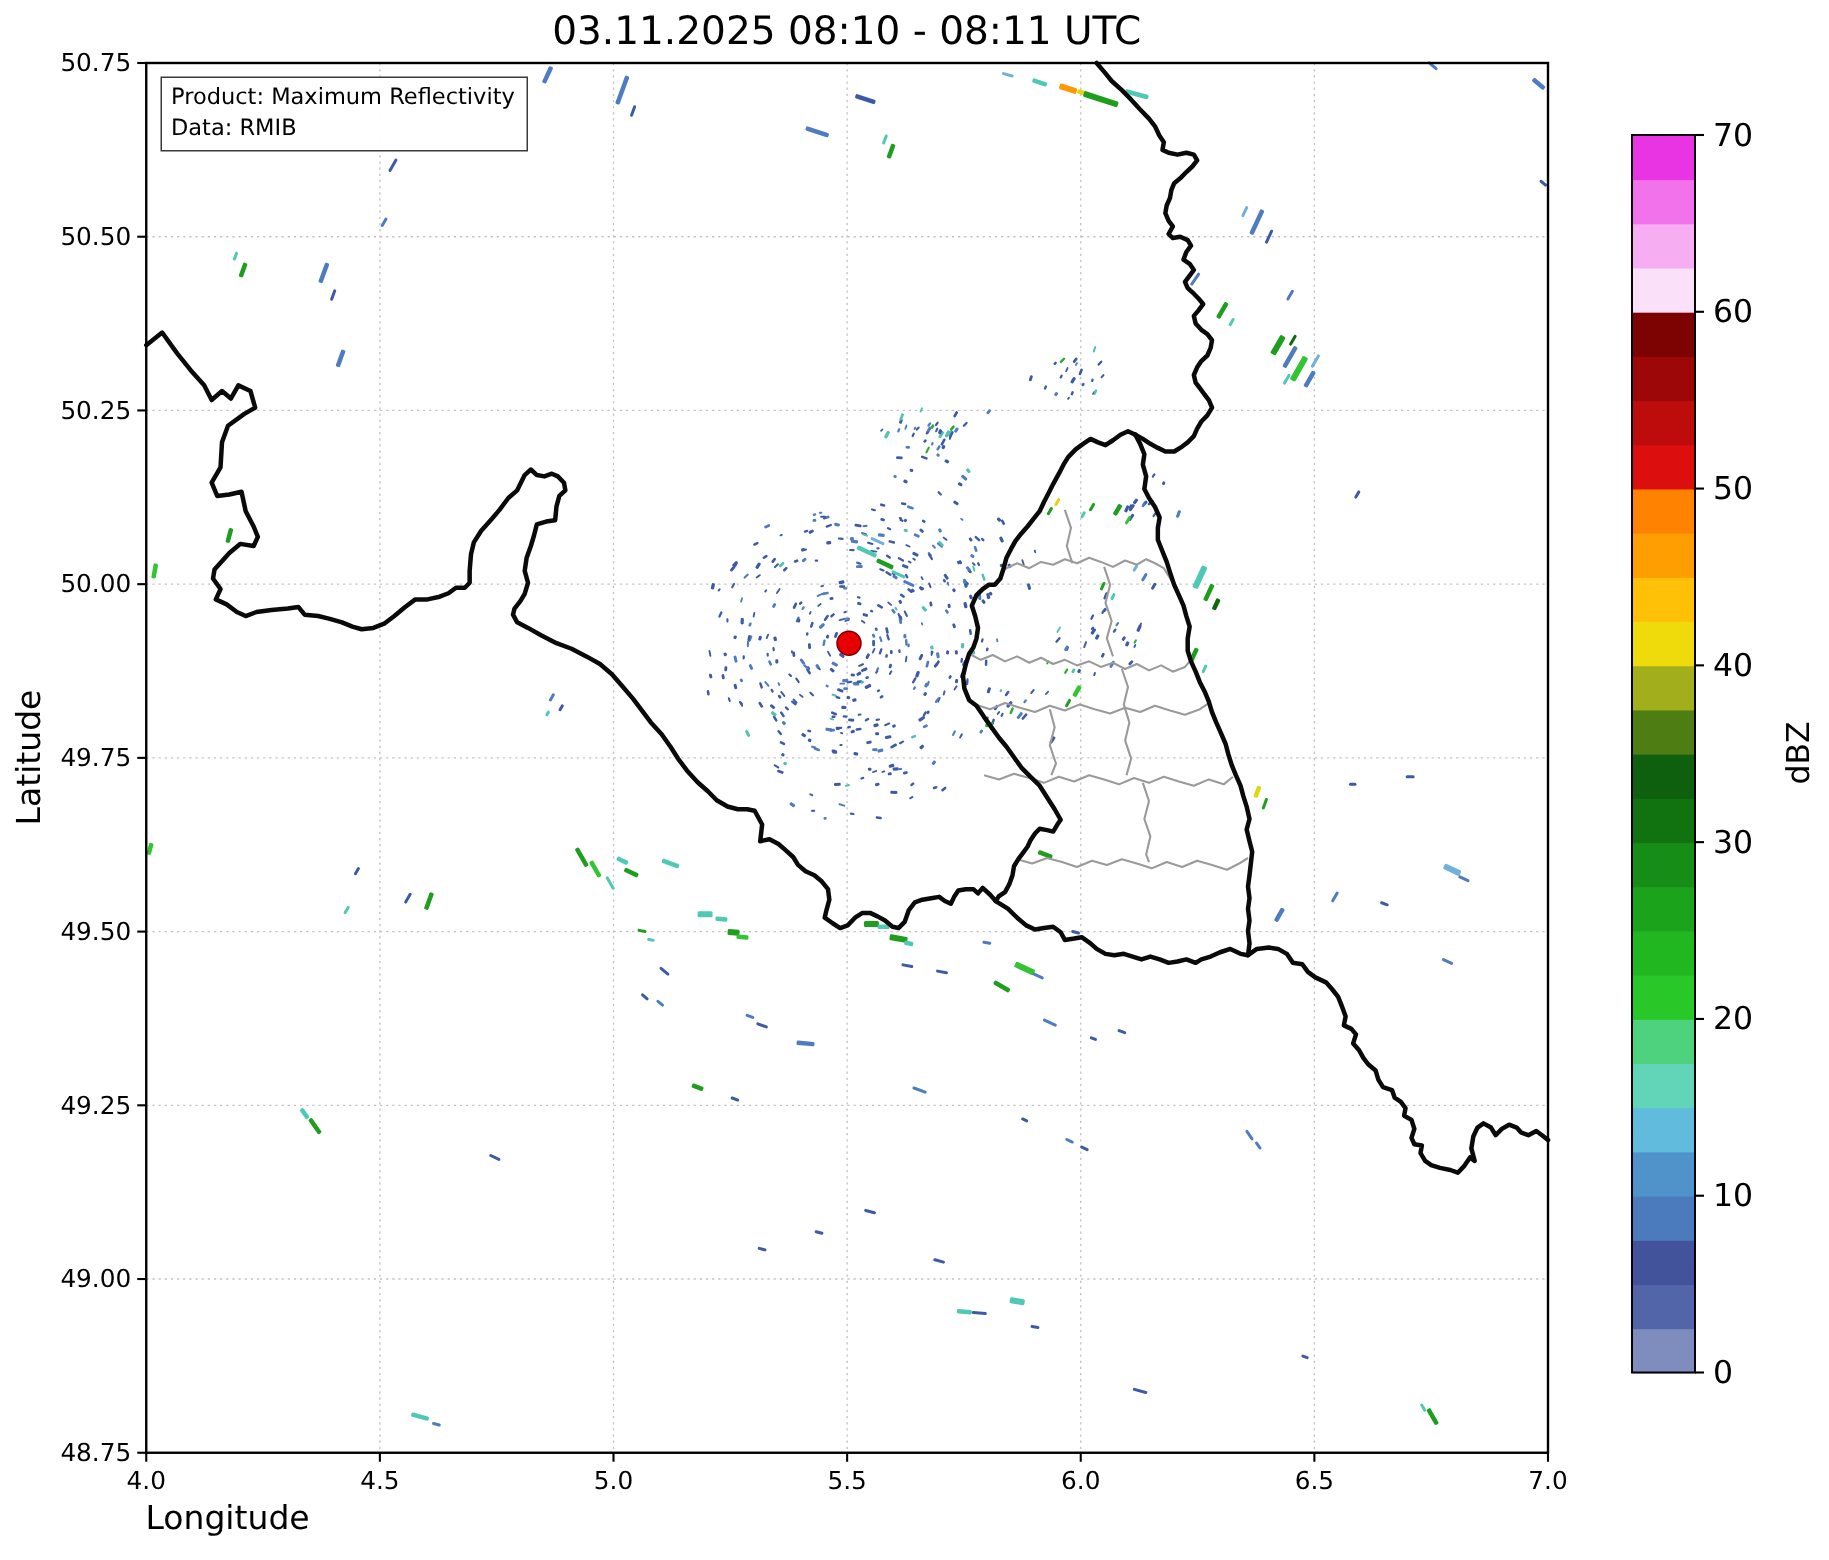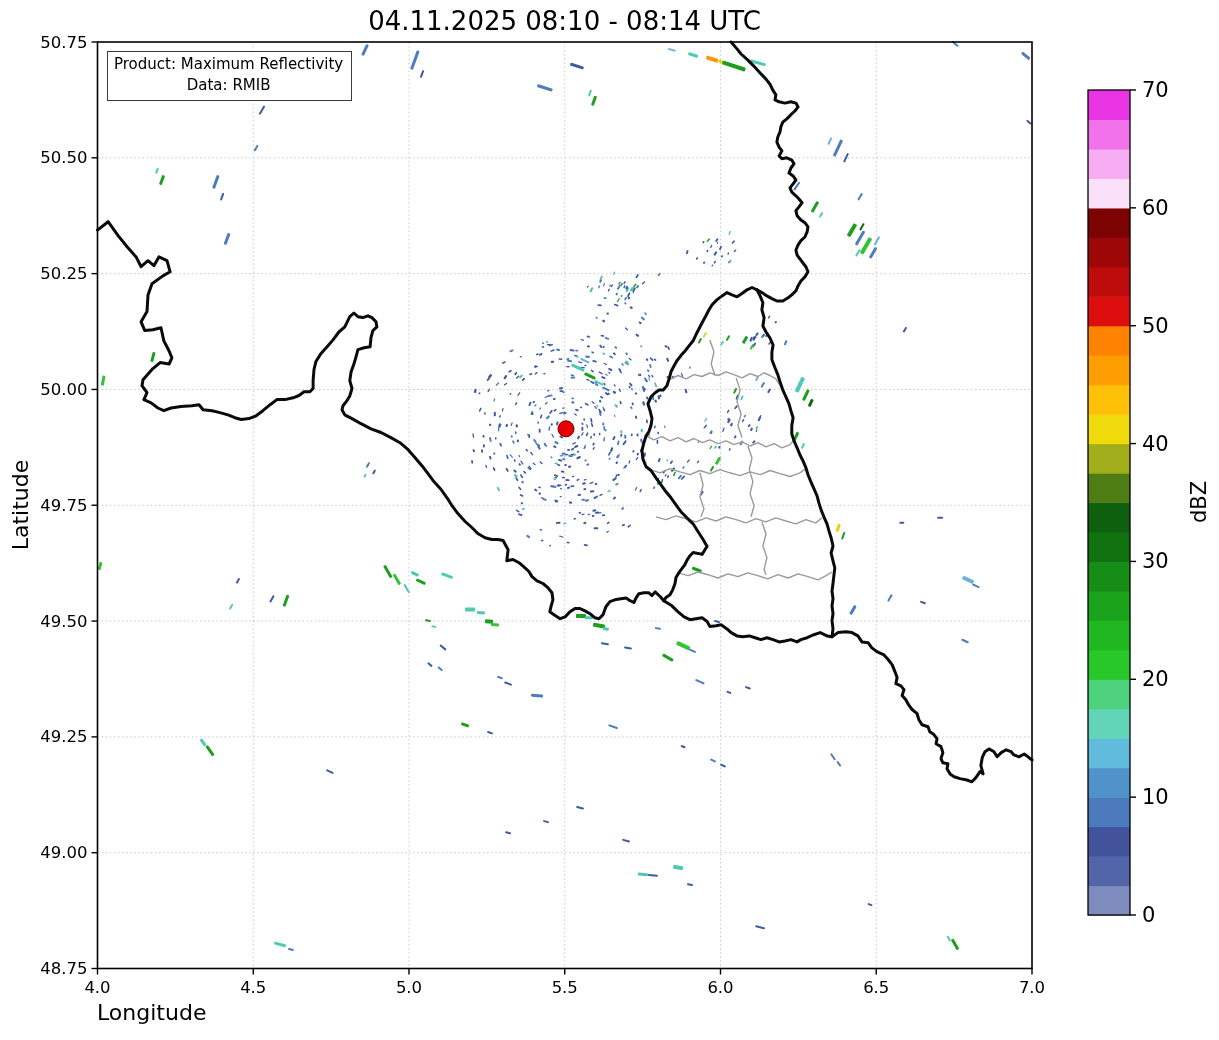--- a/index.html
+++ b/index.html
@@ -1,21 +1,21 @@
 <!DOCTYPE html>
 <html><head>
 <meta charset="utf-8">
 <style>
   html,body{margin:0;padding:0;background:#ffffff;}
   .fig{position:relative;width:1219px;height:1040px;background:#fff;
        font-family:"DejaVu Sans","Liberation Sans",sans-serif;color:#000;overflow:hidden;}
   .title{position:absolute;left:97px;top:4px;width:935px;text-align:center;
          font-size:26px;line-height:34px;}
   .annot{position:absolute;left:107px;top:51px;background:rgba(255,255,255,0.95);
-         border:1.3px solid #3a3a3a;padding:2px 8px 3px 6px;font-size:15px;line-height:1.42;text-align:center;}
+         border:1.3px solid #3a3a3a;padding:2px 8px 3px 6px;font-size:15px;line-height:1.42;}
   .xlabel{position:absolute;left:97px;top:1000px;width:935px;font-size:22px;}
   .ylabel{position:absolute;left:20px;top:505px;transform:translate(-50%,-50%) rotate(-90deg);
           font-size:22px;white-space:nowrap;}
   .cblabel{position:absolute;left:1199px;top:502px;transform:translate(-50%,-50%) rotate(-90deg);
           font-size:21px;white-space:nowrap;}
   svg{position:absolute;left:0;top:0;}
 </style>
 </head>
 <body>
 
@@ -792,21 +792,21 @@
         <line x1="1130" y1="443.5714285714286" x2="1136" y2="443.5714285714286" stroke="#000" stroke-width="1.4"></line>
         <text x="1142" y="450.5714285714286" text-anchor="start" font-size="21" font-family="DejaVu Sans, Liberation Sans, sans-serif">40</text>
         <line x1="1130" y1="325.71428571428567" x2="1136" y2="325.71428571428567" stroke="#000" stroke-width="1.4"></line>
         <text x="1142" y="332.71428571428567" text-anchor="start" font-size="21" font-family="DejaVu Sans, Liberation Sans, sans-serif">50</text>
         <line x1="1130" y1="207.8571428571429" x2="1136" y2="207.8571428571429" stroke="#000" stroke-width="1.4"></line>
         <text x="1142" y="214.8571428571429" text-anchor="start" font-size="21" font-family="DejaVu Sans, Liberation Sans, sans-serif">60</text>
         <line x1="1130" y1="90" x2="1136" y2="90" stroke="#000" stroke-width="1.4"></line>
         <text x="1142" y="97" text-anchor="start" font-size="21" font-family="DejaVu Sans, Liberation Sans, sans-serif">70</text>
       </g>
     </svg>
-  <div class="title">04.11.2025 08:10 - 08:14 UTC</div>
+  <div class="title">03.11.2025 08:10 - 08:11 UTC</div>
   <div class="annot">
     <div>Product: Maximum Reflectivity</div>
     <div>Data: RMIB</div>
   </div>
   <div class="xlabel">Longitude</div>
   <div class="ylabel">Latitude</div>
   <div class="cblabel">dBZ</div>
 </div>
 
 </body></html>

